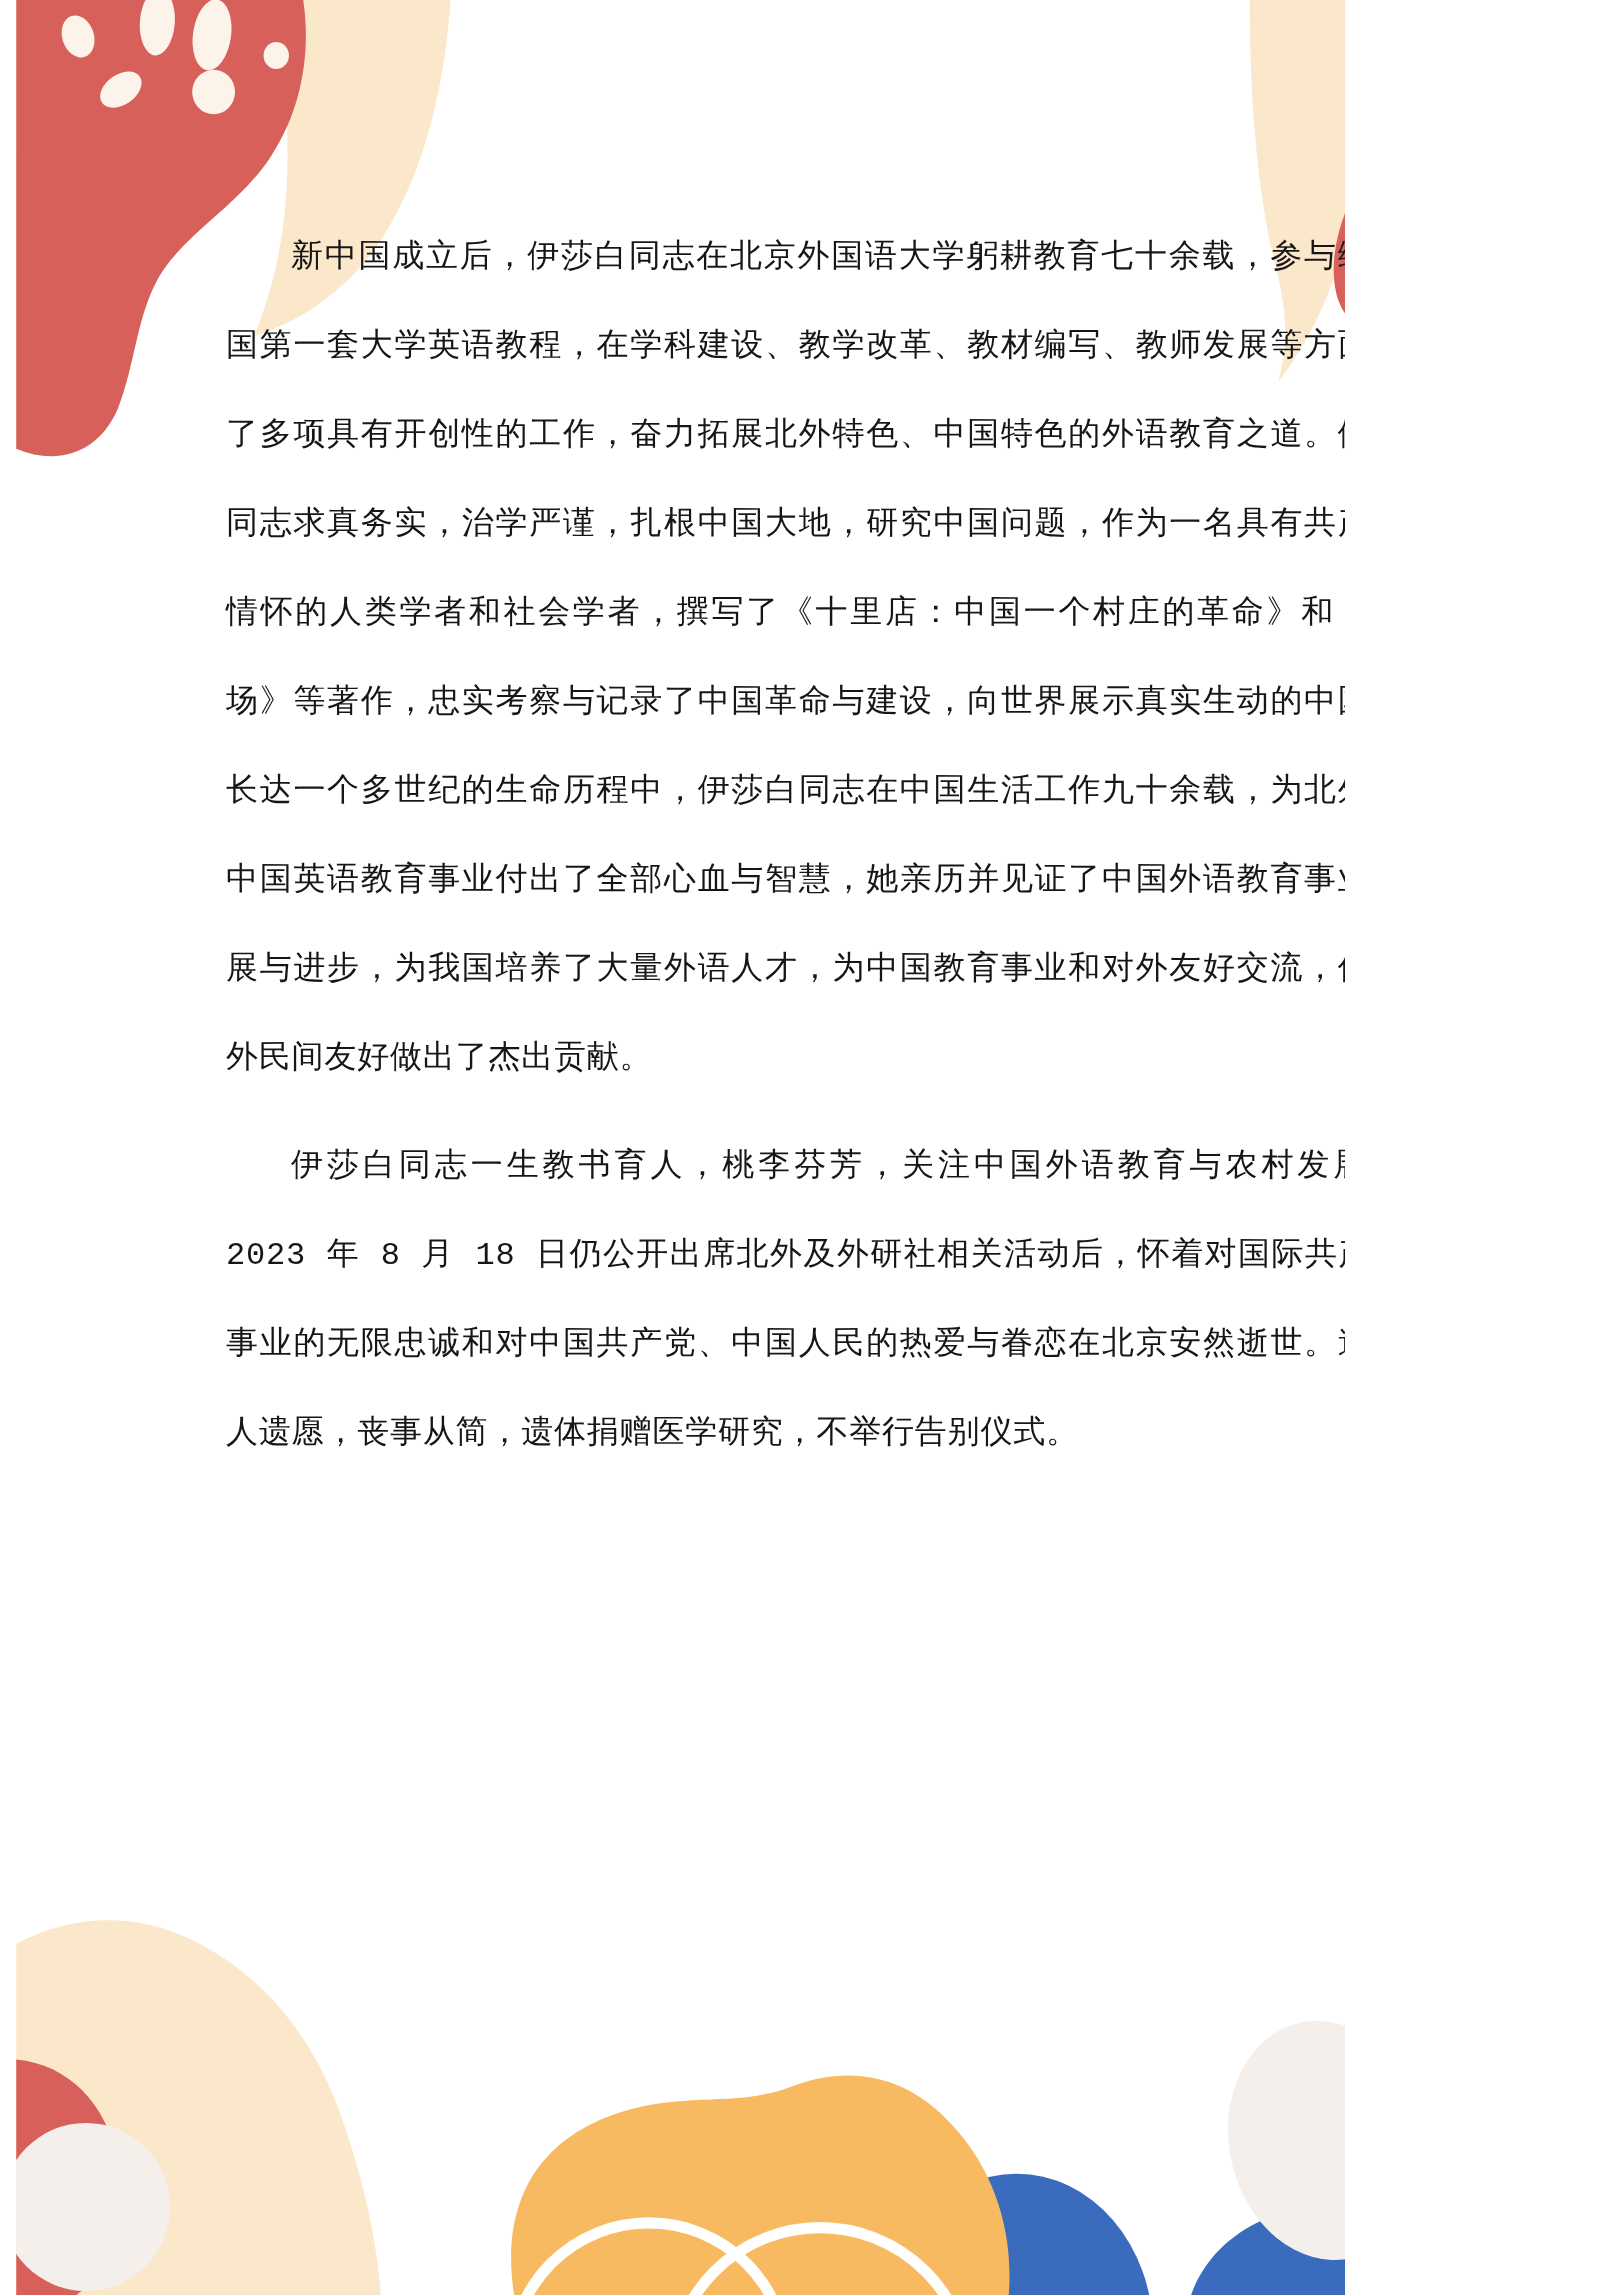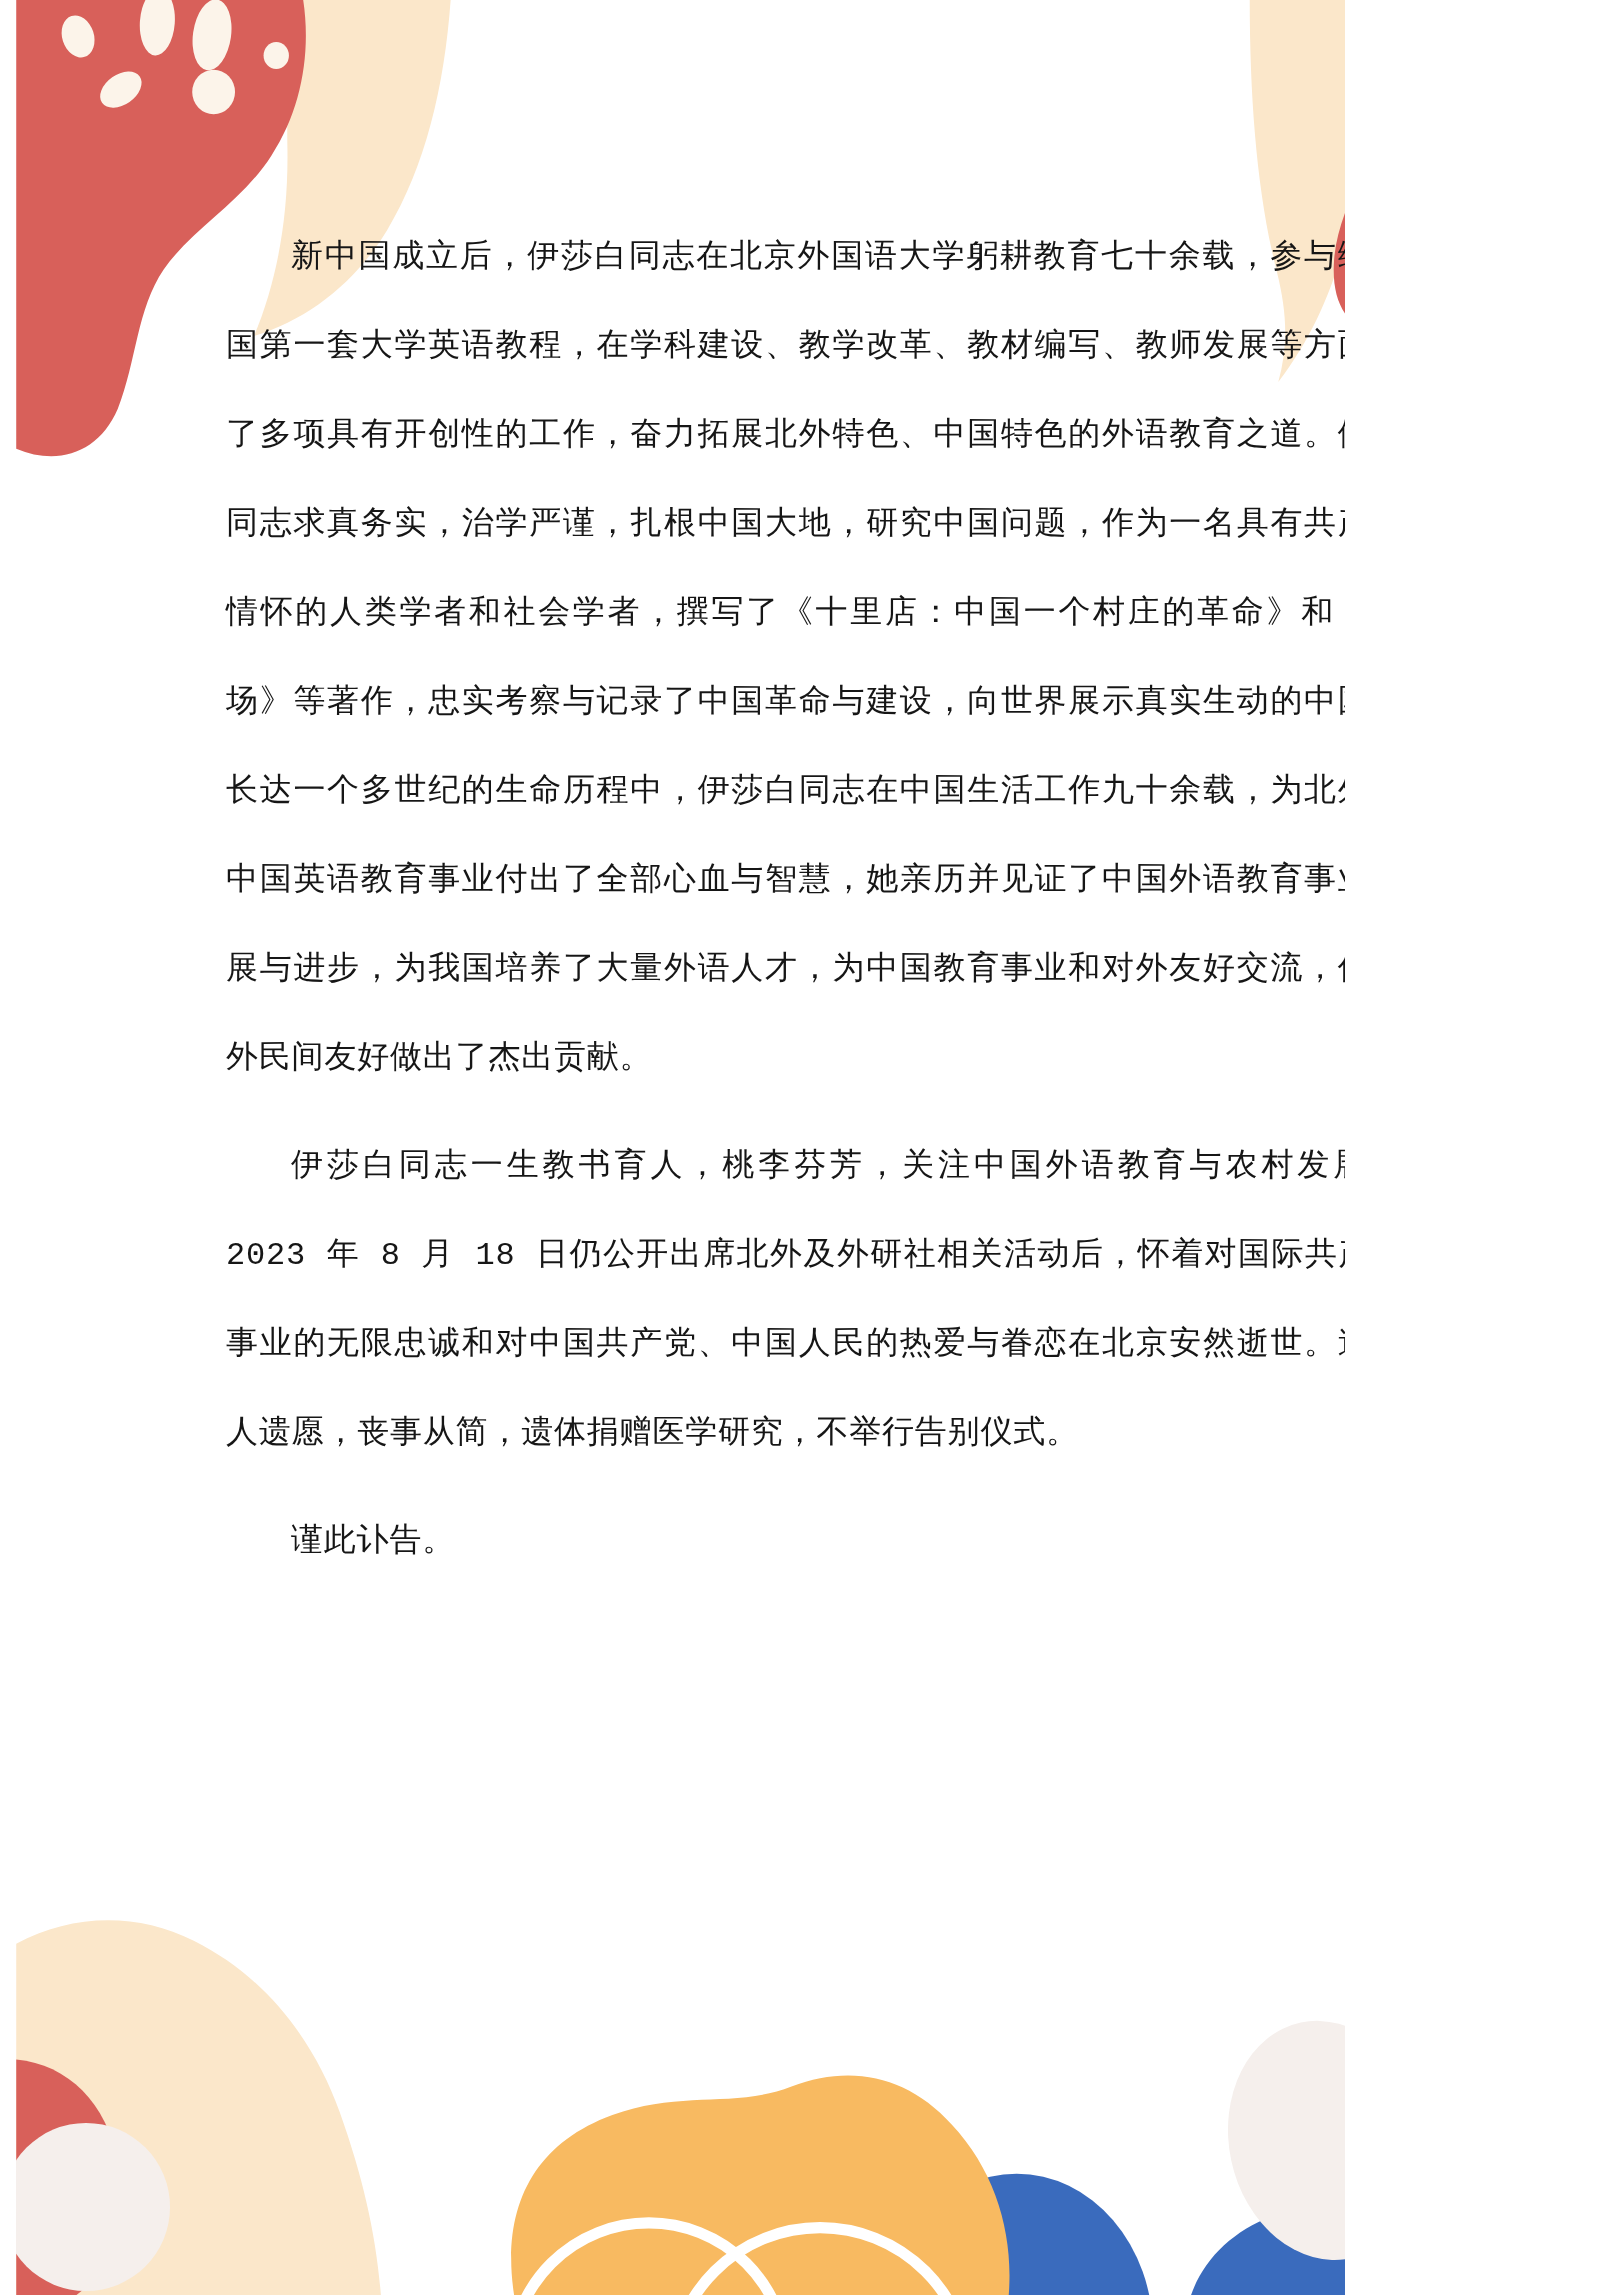--- a/index.html
+++ b/index.html
@@ -85,18 +85,17 @@
       <ellipse class="c-dotp" cx="1781" cy="2547" rx="27" ry="15" transform="rotate(-32 1781 2547)"></ellipse>
       <ellipse class="c-dotp" cx="1861" cy="2318" rx="32" ry="20" transform="rotate(-8 1861 2318)"></ellipse>
       <path class="c-blue2" d="M 1482 2895 C 1502 2838, 1556 2795, 1630 2784 C 1706 2772, 1736 2748, 1798 2744 C 1872 2740, 1896 2776, 1956 2798 C 2002 2814, 2030 2828, 2048 2836 L 2048 2895 Z"></path>
       <ellipse class="c-white" cx="1652" cy="2700" rx="122" ry="152" transform="rotate(-12 1652 2700)"></ellipse>
     </g>
   </svg>
 
   <div class="content">
     <p>新中国成立后，伊莎白同志在北京外国语大学躬耕教育七十余载，参与编写我国第一套大学英语教程，在学科建设、教学改革、教材编写、教师发展等方面，做了多项具有开创性的工作，奋力拓展北外特色、中国特色的外语教育之道。伊莎白同志求真务实，治学严谨，扎根中国大地，研究中国问题，作为一名具有共产主义情怀的人类学者和社会学者，撰写了《十里店：中国一个村庄的革命》和《兴隆场》等著作，忠实考察与记录了中国革命与建设，向世界展示真实生动的中国。在长达一个多世纪的生命历程中，伊莎白同志在中国生活工作九十余载，为北外和新中国英语教育事业付出了全部心血与智慧，她亲历并见证了中国外语教育事业的发展与进步，为我国培养了大量外语人才，为中国教育事业和对外友好交流，促进中外民间友好做出了杰出贡献。</p>
     <p>伊莎白同志一生教书育人，桃李芬芳，关注中国外语教育与农村发展，在 2023 年 8 月 18 日仍公开出席北外及外研社相关活动后，怀着对国际共产主义事业的无限忠诚和对中国共产党、中国人民的热爱与眷恋在北京安然逝世。遵照本人遗愿，丧事从简，遗体捐赠医学研究，不举行告别仪式。</p>
-    <p>谨此讣告。</p>
   </div>
 
   <div class="page-number">2</div>
 </div>
 
 
 </body></html>

